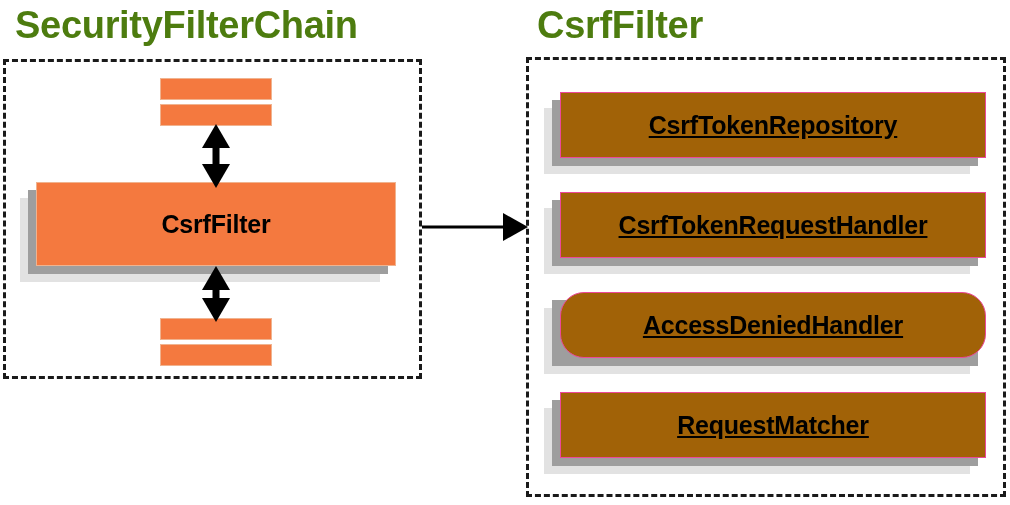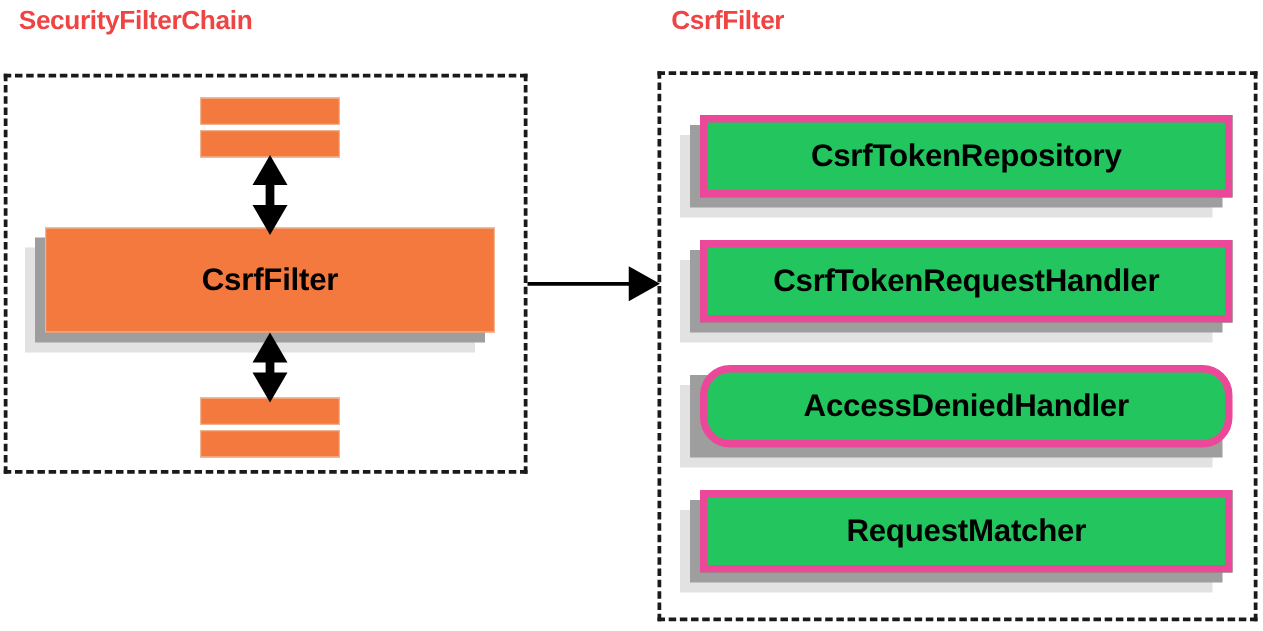--- a/index.html
+++ b/index.html
@@ -20,23 +20,23 @@
     position: absolute;
     left: 0;
     top: 0;
     width: 1010px;
     height: 505px;
   }
 
   
   .panel-title {
     position: absolute;
-    font-size: 21px;
+    font-size: 38px;
     font-weight: bold;
-    color: #ef4444;
+    color: #4d7c0f;
     letter-spacing: -0.3px;
     white-space: nowrap;
     line-height: 1;
   }
   #title-left  { left: 15px;  top: 6px; }
   #title-right { left: 537px; top: 6px; }
 
   
   .group-box {
     position: absolute;
@@ -70,22 +70,23 @@
     top: 0;
     display: flex;
     align-items: center;
     justify-content: center;
   }
   .stack .plate.front.orange {
     background: #f4793f;
     border: 1px solid #f0b38f;
   }
   .stack .plate.front.blue {
-    background: #22c55e;
-    border: 6px solid #ec4899;
+    background: #a16207;
+    border: 1px solid #ec4899;
+    text-decoration: underline;
   }
   .node-label {
     font-size: 25px;
     font-weight: bold;
     color: #000000;
     white-space: nowrap;
     letter-spacing: -0.2px;
     line-height: 1;
   }
 

